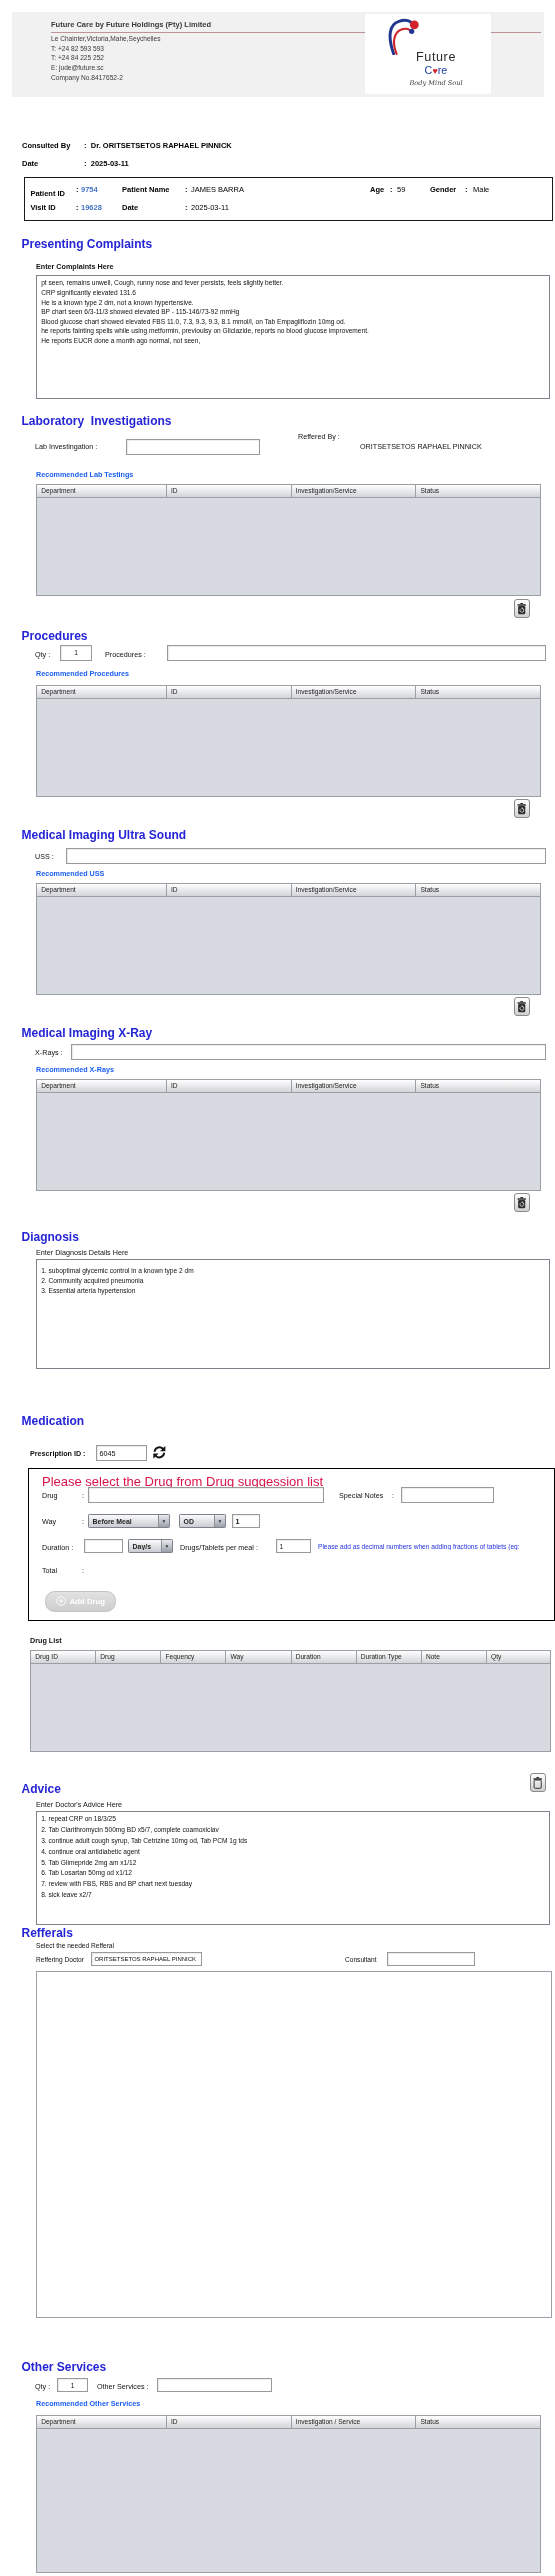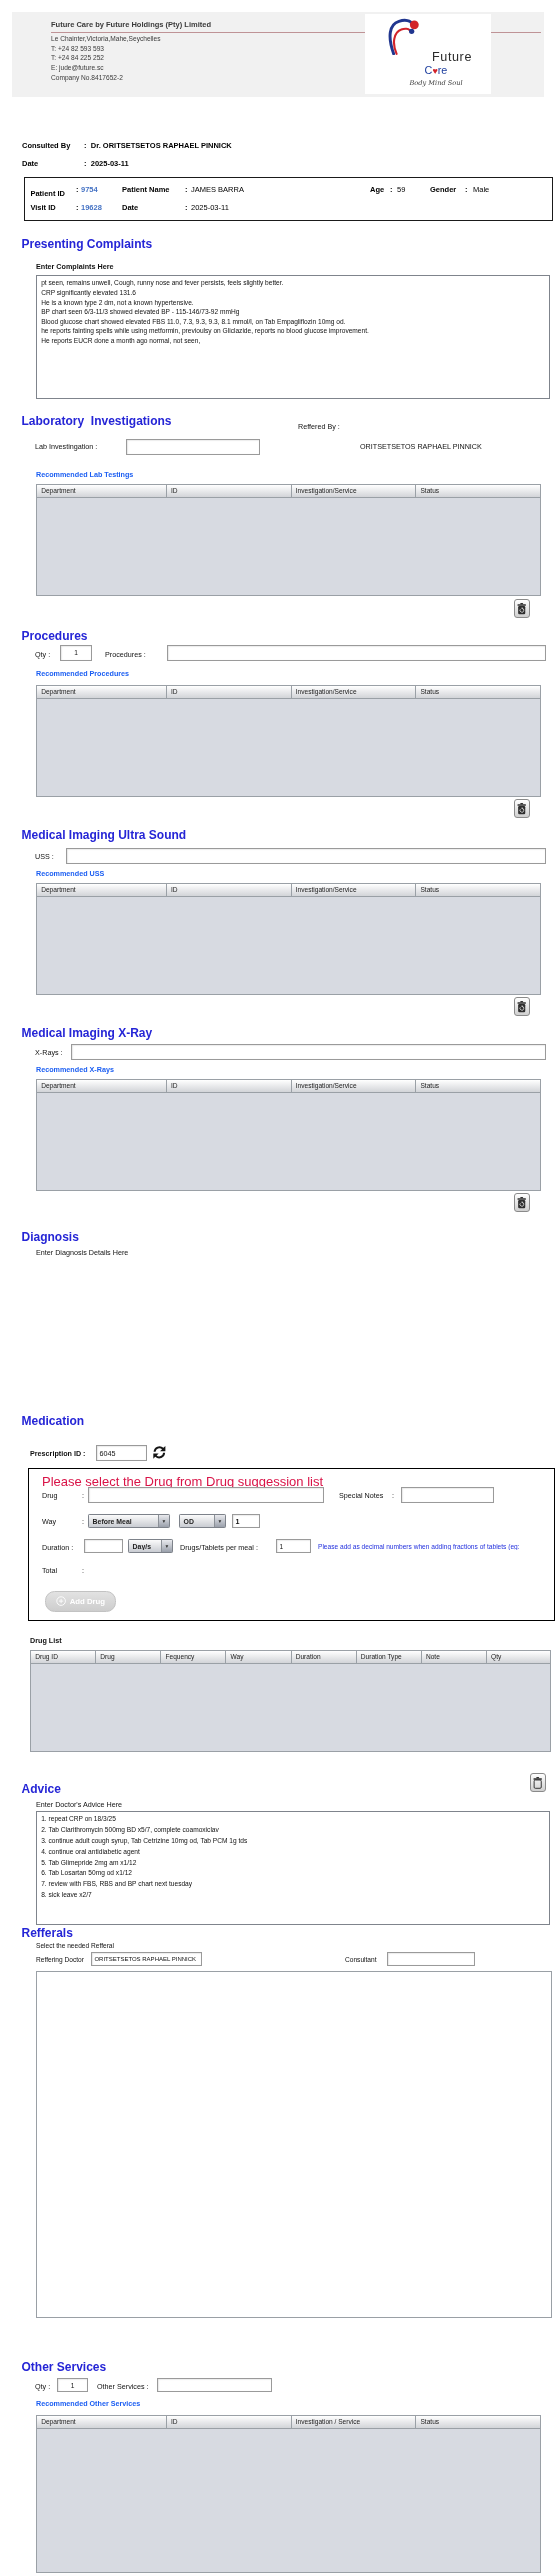--- a/index.html
+++ b/index.html
@@ -5,21 +5,21 @@
   html,body{margin:0;padding:0;background:#fff;}
   .page{position:relative;width:556px;height:2576px;background:#fff;
         font-family:"Liberation Sans",sans-serif;color:#111;overflow:hidden;}
   
   .banner{position:absolute;left:12px;top:12px;width:532px;height:85px;background:#f1f1f1;}
   .company-name{position:absolute;left:39px;top:8.4px;font-size:7.5px;font-weight:bold;color:#3a3a3a;white-space:pre;}
   .rule{position:absolute;left:39px;top:20px;width:490px;height:1.2px;background:#bf9396;}
   .company-line{position:absolute;left:39px;font-size:6.6px;color:#3a3a3a;}
   .logo-box{position:absolute;left:353px;top:2.4px;width:126px;height:80px;background:#fff;text-align:center;}
   .logo-f{position:absolute;left:18px;top:1.2px;}
-  .logo-future{position:absolute;left:35px;top:36px;width:72px;font-size:12.6px;color:#2b2b2b;letter-spacing:0.6px;text-align:right;}
+  .logo-future{position:absolute;left:35px;top:36px;width:72px;font-size:12.6px;color:#2b2b2b;letter-spacing:0.6px;text-align:center;}
   .logo-care{position:absolute;left:35px;top:50px;width:72px;font-size:10.8px;font-weight:normal;color:#1d3e9e;text-align:center;}
   .logo-heart{color:#d2232a;font-size:9px;}
   .logo-tagline{position:absolute;left:29px;top:65px;width:84px;font-size:6.6px;font-style:italic;color:#3a3a3a;
                 font-family:"DejaVu Serif",serif;text-align:center;}
   
   .line-bold{position:absolute;font-size:7.5px;font-weight:bold;color:#000;}
   .lbl-fix{display:inline-block;width:60px;}
   
   .patient-box{position:absolute;left:24px;top:177px;width:527px;height:42px;border:1.2px solid #1a1a1a;background:#fff;}
   .pb{position:absolute;font-size:7.5px;font-weight:bold;color:#000;white-space:nowrap;}
@@ -136,21 +136,21 @@
 CRP significantly elevated 131.6
 He is a known type 2 dm, not a known hypertensive.
 BP chart seen 6/3-11/3 showed elevated BP - 115-146/73-92 mmHg
 Blood glucose chart showed elevated FBS 11.0, 7.3, 9.3, 9.3, 8.1 mmol/l, on Tab Empagliflozin 10mg od.
 he reports fainting spells while using metformin, previoulsy on Gliclazide, reports no blood glucose improvement.
 He reports EUCR done a month ago normal, not seen,</textarea>
 
   <div class="sec-title" style="top:414px;">Laboratory  Investigations</div>
   <div class="sub" style="left:35px;top:442px;">Lab Investingation :</div>
   <input class="tb" style="left: 126px; top: 439px; width: 134px; height: 16px;">
-  <div class="sub" style="left:298px;top:422px;">Reffered By :</div>
+  <div class="sub" style="left:298px;top:432px;">Reffered By :</div>
   <div class="sub" style="left:360px;top:442px;">ORITSETSETOS RAPHAEL PINNICK</div>
   <div class="link" style="left:36px;top:470px;">Recommended Lab Testings</div>
   <div class="rtable" style="top:484px;">
     <div class="rt-head">
       <div class="rt-th c1">Department</div>
       <div class="rt-th c2">ID</div>
       <div class="rt-th c3">Investigation/Service</div>
       <div class="rt-th c4">Status</div>
     </div>
     <div class="rt-body" style="height:97px;"></div>
@@ -231,20 +231,23 @@
         <rect x="4.5" y="8" width="15" height="17.5" rx="2.5" fill="#2e2e2e"></rect>
         <rect x="3" y="4.5" width="18" height="3" rx="1" fill="#2e2e2e"></rect>
         <rect x="9" y="1.8" width="6" height="2.6" rx="1" fill="#2e2e2e"></rect>
         <path d="M12.4 13.2a4 4 0 1 1-3.2 1.6" stroke="#fff" stroke-width="1.4" fill="none"></path>
         <path d="M12.4 10.4l2.6 2.6-3.5.7z" fill="#fff"></path>
       </svg>
   </button>
 
   <div class="sec-title" style="top:1230px;">Diagnosis</div>
   <div class="sub" style="left:36px;top:1248px;">Enter Diagnosis Details Here</div>
+  <textarea class="ta" style="top: 1259px; height: 110px; line-height: 10.2px; padding-top: 6px;">1. suboptimal glycemic control in a known type 2 dm
+2. Community acquired pneumonia
+3. Essential arteria hypertension</textarea>
 
   <div class="sec-title" style="top:1414px;">Medication</div>
   <div class="sub-bold" style="left:30px;top:1449px;">Prescription ID :</div>
   <input class="tb" style="left: 96px; top: 1445px; width: 51px; height: 16px; font-size: 7.2px;" value="6045">
   <button class="icon-btn" style="left:151px;top:1444px;width:16.7px;height:16.7px;">
     <svg viewBox="0 0 26 26" width="16.7" height="16.7">
         <path d="M4 12.2A9.2 9.2 0 0 1 19.4 6l3-3v8.3h-8.3l3.1-3.1a6.1 6.1 0 0 0-10.1 4z" fill="#151515"></path>
         <path d="M22 13.8A9.2 9.2 0 0 1 6.6 20l-3 3v-8.3h8.3l-3.1 3.1a6.1 6.1 0 0 0 10.1-4z" fill="#151515"></path>
       </svg>
   </button>

